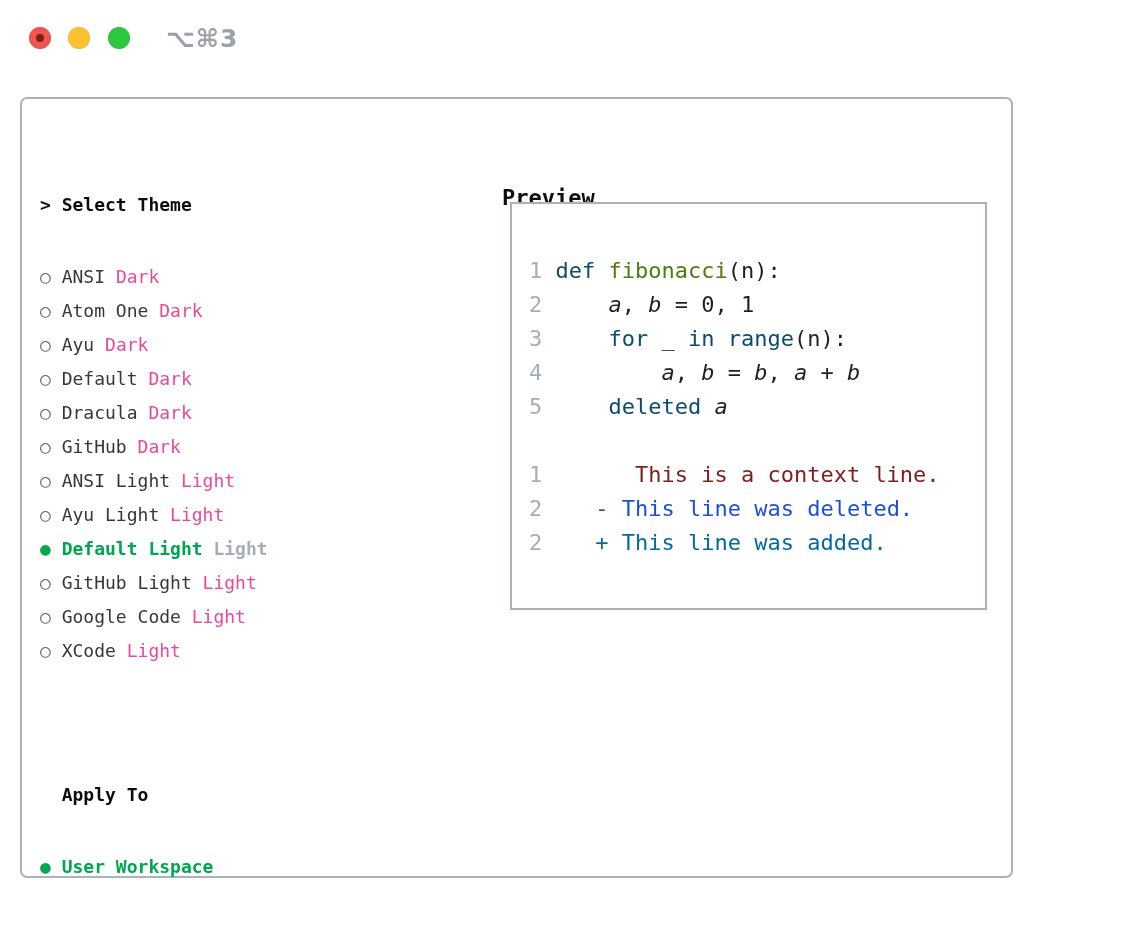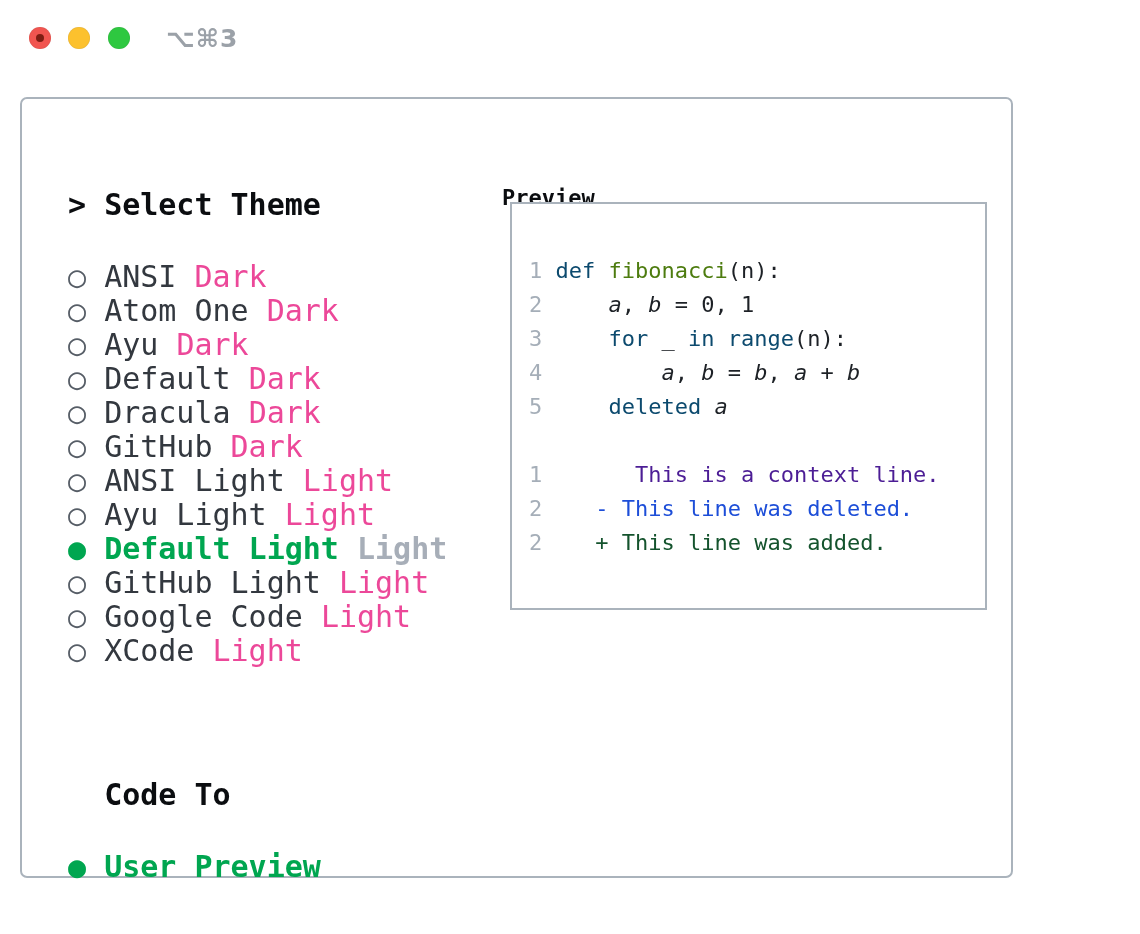--- a/index.html
+++ b/index.html
@@ -26,21 +26,21 @@
   .win-title {
     position:absolute; left:166px; top:24px; font-size:25px; font-weight:bold;
     color:#9ba1a8; letter-spacing:1px;
     font-family:"DejaVu Sans","Liberation Sans",sans-serif;
   }
   .main-box {
     position:absolute; left:20px; top:97px; width:993px; height:781px;
     border:2px solid #aab3bc; border-radius:7px; background:#ffffff;
   }
   .pane-left { position:absolute; left:18px; top:51px; white-space:pre; }
-  .row { font-size:30px; line-height:34px; white-space:pre; color:#33383f;margin-left:28px; }
+  .row { font-size:18px; line-height:34px; white-space:pre; color:#33383f; }
   .row.header { font-weight:bold; color:#0b0d10; }
   .row .marker { color:#565d66; }
   .row.header .marker { color:#0b0d10; }
   .row .variant { color:#ec4899; }
   .row.selected, .row.selected .marker { color:#00a650;font-weight:bold; }
   .row.selected .variant { color:#a7aeb8; }
   .spacer { height:34px; }
   .preview-title {
     position:absolute; left:480px; top:51px; font-size:22px; line-height:34px;
     font-weight:bold; color:#0b0d10;margin-top:31px;
@@ -51,43 +51,43 @@
   }
   .code {
     margin:50px 0 0 17px; font-family:"DejaVu Sans Mono","Liberation Mono",monospace;
     font-size:22px; line-height:34px; white-space:pre;
   }
   .seg-lineno { color:#a5aeb8; }
   .seg-kw     { color:#0c4a6e; }
   .seg-func   { color:#4d7c0f; }
   .seg-plain  { color:#1d2126; }
   .seg-var    { color:#1d2126; font-style:italic; }
-  .seg-ctx    { color:#4c1d95; }
+  .seg-ctx    { color:#7f1d1d; }
   .seg-del    { color:#1d4ed8; }
-  .seg-add    { color:#14532d; }
+  .seg-add    { color:#0369a1; }
 </style>
 </head>
 <body>
 
 <div class="titlebar">
   <span class="light light-red">
       <span class="dot"></span>
     </span>
   <span class="light light-yellow"></span>
   <span class="light light-green"></span>
   <span class="win-title">⌥⌘3</span>
 </div>
 
 <div class="main-box">
   <div class="pane-left">
     <div class="row header"><span class="marker">&gt;</span><span> </span><span>Select Theme</span></div>
     <div id="theme-items"><div class="row"><span class="marker">○</span> <span>ANSI</span> <span class="variant">Dark</span></div><div class="row"><span class="marker">○</span> <span>Atom One</span> <span class="variant">Dark</span></div><div class="row"><span class="marker">○</span> <span>Ayu</span> <span class="variant">Dark</span></div><div class="row"><span class="marker">○</span> <span>Default</span> <span class="variant">Dark</span></div><div class="row"><span class="marker">○</span> <span>Dracula</span> <span class="variant">Dark</span></div><div class="row"><span class="marker">○</span> <span>GitHub</span> <span class="variant">Dark</span></div><div class="row"><span class="marker">○</span> <span>ANSI Light</span> <span class="variant">Light</span></div><div class="row"><span class="marker">○</span> <span>Ayu Light</span> <span class="variant">Light</span></div><div class="row selected"><span class="marker">●</span> <span>Default Light</span> <span class="variant">Light</span></div><div class="row"><span class="marker">○</span> <span>GitHub Light</span> <span class="variant">Light</span></div><div class="row"><span class="marker">○</span> <span>Google Code</span> <span class="variant">Light</span></div><div class="row"><span class="marker">○</span> <span>XCode</span> <span class="variant">Light</span></div></div>
     <div class="spacer"></div>
-    <div class="row header"><span>  </span><span>Code To</span></div>
-    <div id="apply-items"><div class="row selected"><span class="marker">●</span> <span>User Preview</span></div></div>
+    <div class="row header"><span>  </span><span>Apply To</span></div>
+    <div id="apply-items"><div class="row selected"><span class="marker">●</span> <span>User Workspace</span></div></div>
     
     
   </div>
 
   <div class="preview-title">Preview</div>
   <div class="preview-box">
     <pre class="code" id="code-block"><span class="seg-lineno">1 </span><span class="seg-kw">def</span><span class="seg-plain"> </span><span class="seg-func">fibonacci</span><span class="seg-plain">(n):</span>
 <span class="seg-lineno">2 </span><span class="seg-plain">    </span><span class="seg-var">a</span><span class="seg-plain">, </span><span class="seg-var">b</span><span class="seg-plain"> = 0, 1</span>
 <span class="seg-lineno">3 </span><span class="seg-plain">    </span><span class="seg-kw">for</span><span class="seg-plain"> _ </span><span class="seg-kw">in</span><span class="seg-plain"> </span><span class="seg-kw">range</span><span class="seg-plain">(n):</span>
 <span class="seg-lineno">4 </span><span class="seg-plain">        </span><span class="seg-var">a</span><span class="seg-plain">, </span><span class="seg-var">b</span><span class="seg-plain"> = </span><span class="seg-var">b</span><span class="seg-plain">, </span><span class="seg-var">a</span><span class="seg-plain"> + </span><span class="seg-var">b</span>

